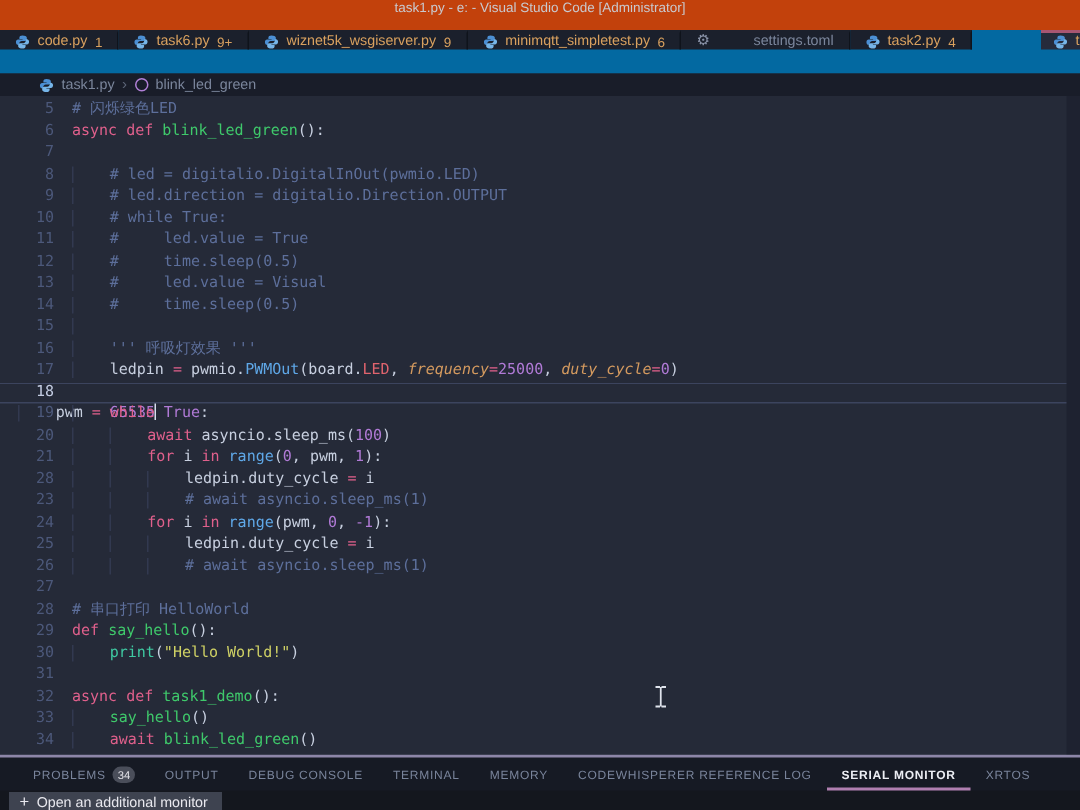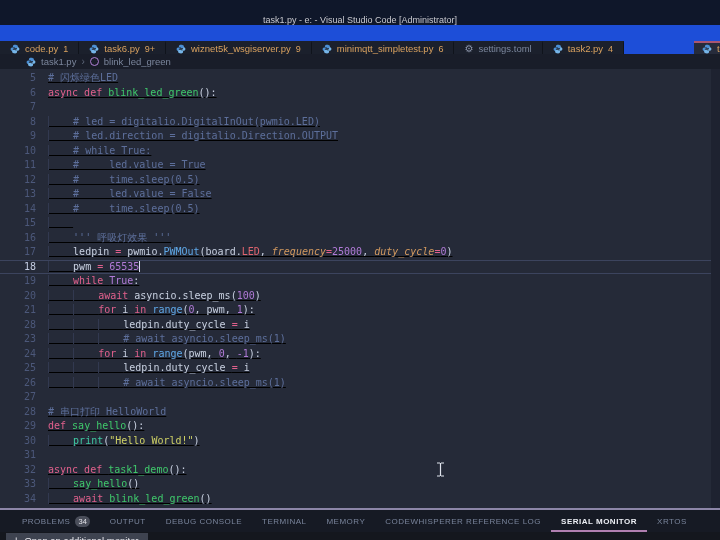--- a/index.html
+++ b/index.html
@@ -1,51 +1,51 @@
 <!DOCTYPE html>
 <html><head>
 <meta charset="utf-8">
 <style>
   * { margin:0; padding:0; box-sizing:border-box; }
   html,body { width:720px; height:540px; overflow:hidden; background:#252a38; }
   body { font-family:"Liberation Sans", sans-serif; }
 
   
-  .titlebar { height:25px; background:#0f172a; color:#c9c9cf; font-size:9px;
-              display:flex; align-items:flex-end; justify-content:center; }
-
-  
-  .tabbar { height:29px; background:#1d4ed8; display:flex; align-items:flex-end; overflow:hidden; }
+  .titlebar { height:20px; background:#c2410c; color:#c9c9cf; font-size:9px;
+              display:flex; align-items:flex-start; justify-content:center; }
+
+  
+  .tabbar { height:29px; background:#0369a1; display:flex; align-items:flex-start; overflow:hidden; }
   .tab { display:flex; align-items:center; gap:5px; padding:0 10px; background:#1b202c;
          border-right:1px solid #0f131b; border-top:2px solid transparent;
          font-size:9.5px; white-space:nowrap; cursor:pointer; }
   .tab .tlabel { color:#d9a15f; }
-  .tab.plainfile .tlabel { color:#7b869c; }
+  .tab.plainfile .tlabel { color:#7b869c;margin-left:24px; }
   .tab .tbadge { color:#d9a15f; font-size:9px; }
   .tab.active { background:#262b3b; border-top:2px solid #a85672; }
   .tab.partial { width:26px; min-width:26px; overflow:hidden; padding:0 0 0 8px; border-right:none; }
   .tabfill { flex:1; background:#13161f; }
 
   .pyicon { width:10px; height:10px; flex:none; }
   .gearicon { color:#8a93a8; font-size:10px; line-height:10px; }
 
   
   .breadcrumb { height:15px; background:#191d29; display:flex; align-items:center; gap:5px;
                 padding-left:26px; font-size:9.5px; color:#7b869c; }
   .crumb-sep { color:#5c6578; font-size:10px; }
   .symicon { width:9px; height:9px; border:1.5px solid #b180d7; border-radius:50%;
              display:inline-block; flex:none; }
 
   
   .editor { position:relative; height:439px; background:#252a38; overflow:hidden;
             font-family:"DejaVu Sans Mono", monospace; font-size:10px; padding-top:2px; }
   .line { display:flex; height:14.5px; line-height:14.5px; white-space:pre; }
   .gutter { width:36px; padding-right:0; text-align:right; color:#4c587a; flex:none; }
-  .code { padding-left:12px;text-decoration:underline; }
-  .line.current { box-shadow: inset 0 1px 0 #3c445e, inset 0 -1px 0 #3c445e; }
+  .code { padding-left:12px; }
+  .line.current { box-shadow: inset 0 1px 0 #3c445e, inset 0 -1px 0 #3c445e; flex-direction: column; }
   .line.current .gutter { color:#c3cce2; }
 
   .guide { border-left:1px solid #323950; }
   .tok-pln { color:#c8d0e0; }
   .tok-kw  { color:#e0608c;margin-top:20px; }
   .tok-def { color:#3fc96b; }
   .tok-com { color:#5d6f9b; }
   .tok-num { color:#b07ad6; }
   .tok-str { color:#cfd165; }
   .tok-red { color:#e0646e; }
@@ -152,21 +152,21 @@
 <div class="editor">
   <div>
       <div class="line"><span class="gutter">5</span><span class="code"><span class="tok-com"># 闪烁绿色LED</span></span></div>
       <div class="line"><span class="gutter">6</span><span class="code"><span class="tok-kw">async def </span><span class="tok-def">blink_led_green</span><span class="tok-pln">():</span></span></div>
       <div class="line"><span class="gutter">7</span></div>
       <div class="line"><span class="gutter">8</span><span class="code"><span class="guide">    </span><span class="tok-com"># led = digitalio.DigitalInOut(pwmio.LED)</span></span></div>
       <div class="line"><span class="gutter">9</span><span class="code"><span class="guide">    </span><span class="tok-com"># led.direction = digitalio.Direction.OUTPUT</span></span></div>
       <div class="line"><span class="gutter">10</span><span class="code"><span class="guide">    </span><span class="tok-com"># while True:</span></span></div>
       <div class="line"><span class="gutter">11</span><span class="code"><span class="guide">    </span><span class="tok-com">#     led.value = True</span></span></div>
       <div class="line"><span class="gutter">12</span><span class="code"><span class="guide">    </span><span class="tok-com">#     time.sleep(0.5)</span></span></div>
-      <div class="line"><span class="gutter">13</span><span class="code"><span class="guide">    </span><span class="tok-com">#     led.value = False</span></span></div>
+      <div class="line"><span class="gutter">13</span><span class="code"><span class="guide">    </span><span class="tok-com">#     led.value = Visual</span></span></div>
       <div class="line"><span class="gutter">14</span><span class="code"><span class="guide">    </span><span class="tok-com">#     time.sleep(0.5)</span></span></div>
       <div class="line"><span class="gutter">15</span><span class="code"><span class="guide">    </span></span></div>
       <div class="line"><span class="gutter">16</span><span class="code"><span class="guide">    </span><span class="tok-com">''' 呼吸灯效果 '''</span></span></div>
       <div class="line"><span class="gutter">17</span><span class="code"><span class="guide">    </span><span class="tok-pln">ledpin </span><span class="tok-kw">= </span><span class="tok-pln">pwmio.</span><span class="tok-blue">PWMOut</span><span class="tok-pln">(board.</span><span class="tok-red">LED</span><span class="tok-pln">, </span><span class="tok-param">frequency</span><span class="tok-kw">=</span><span class="tok-num">25000</span><span class="tok-pln">, </span><span class="tok-param">duty_cycle</span><span class="tok-kw">=</span><span class="tok-num">0</span><span class="tok-pln">)</span></span></div>
       <div class="line current"><span class="gutter">18</span><span class="code"><span class="guide">    </span><span class="tok-pln">pwm </span><span class="tok-kw">= </span><span class="tok-num">65535</span><span class="caret"></span></span></div>
       <div class="line"><span class="gutter">19</span><span class="code"><span class="guide">    </span><span class="tok-kw">while </span><span class="tok-num">True</span><span class="tok-pln">:</span></span></div>
       <div class="line"><span class="gutter">20</span><span class="code"><span class="guide">    </span><span class="guide">    </span><span class="tok-kw">await </span><span class="tok-pln">asyncio.sleep_ms(</span><span class="tok-num">100</span><span class="tok-pln">)</span></span></div>
       <div class="line"><span class="gutter">21</span><span class="code"><span class="guide">    </span><span class="guide">    </span><span class="tok-kw">for </span><span class="tok-pln">i </span><span class="tok-kw">in </span><span class="tok-blue">range</span><span class="tok-pln">(</span><span class="tok-num">0</span><span class="tok-pln">, pwm, </span><span class="tok-num">1</span><span class="tok-pln">):</span></span></div>
       <div class="line"><span class="gutter">28</span><span class="code"><span class="guide">    </span><span class="guide">    </span><span class="guide">    </span><span class="tok-pln">ledpin.duty_cycle </span><span class="tok-kw">= </span><span class="tok-pln">i</span></span></div>
       <div class="line"><span class="gutter">23</span><span class="code"><span class="guide">    </span><span class="guide">    </span><span class="guide">    </span><span class="tok-com"># await asyncio.sleep_ms(1)</span></span></div>

